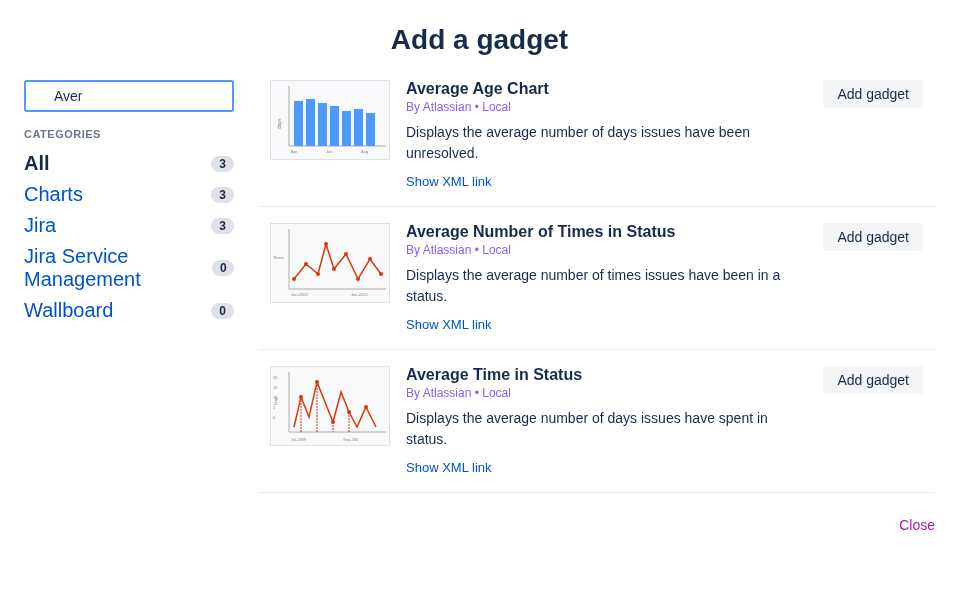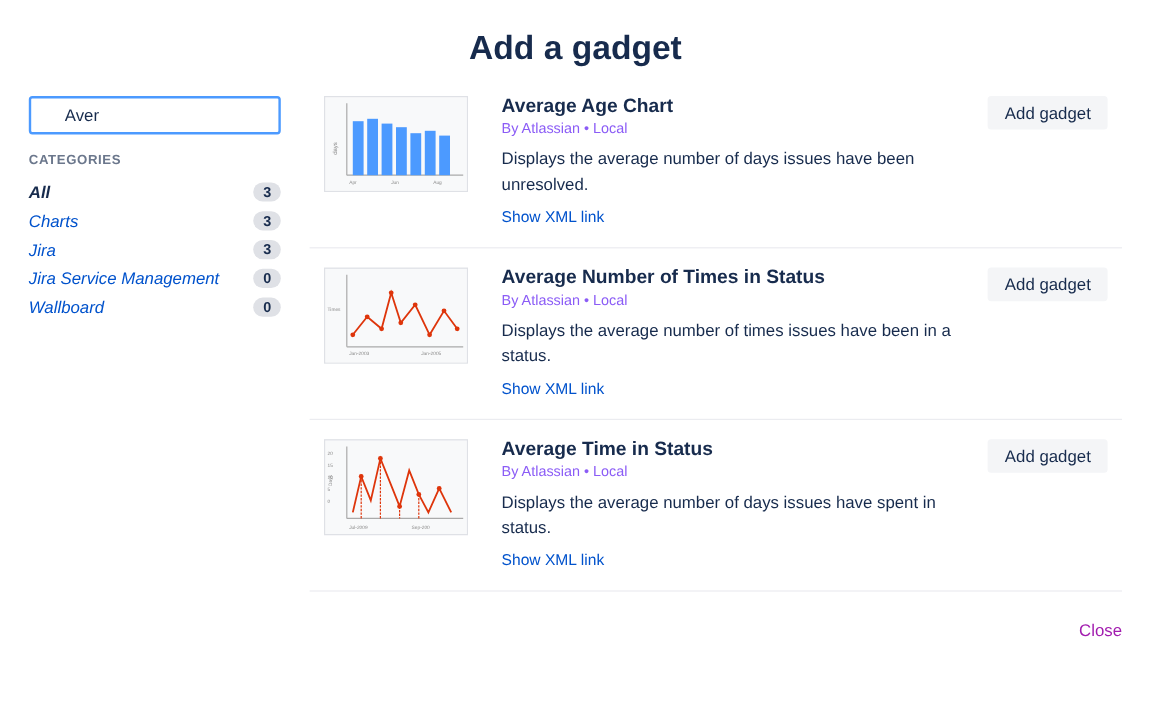--- a/index.html
+++ b/index.html
@@ -45,23 +45,22 @@
       text-transform: uppercase;
     }
     .category-item {
       display: flex;
       align-items: center;
       justify-content: space-between;
       padding: 4px 0;
       cursor: pointer;
     }
     .category-item .cat-name {
-      font-size: 14px;
+      font-size: 20px;
       color: #0052cc;
-      font-style: italic;
     }
     .category-item .cat-name.active {
       color: #172b4d;
       font-weight: 700;
     }
     .category-badge {
       background: #dfe1e6;
       color: #172b4d;
       border-radius: 10px;
       font-size: 12px;
@@ -69,21 +68,21 @@
       padding: 1px 8px;
       min-width: 22px;
       text-align: center;
     }
     .main-content {
       flex: 1;
     }
     .gadget-item {
       display: flex;
       align-items: flex-start;
-      gap: 28px;
+      gap: 16px;
       padding: 16px 12px;
       border-bottom: 1px solid #ebecf0;
     }
     .gadget-item:first-child {
       padding-top: 0;
     }
     .gadget-thumbnail {
       width: 120px;
       height: 80px;
       flex-shrink: 0;

